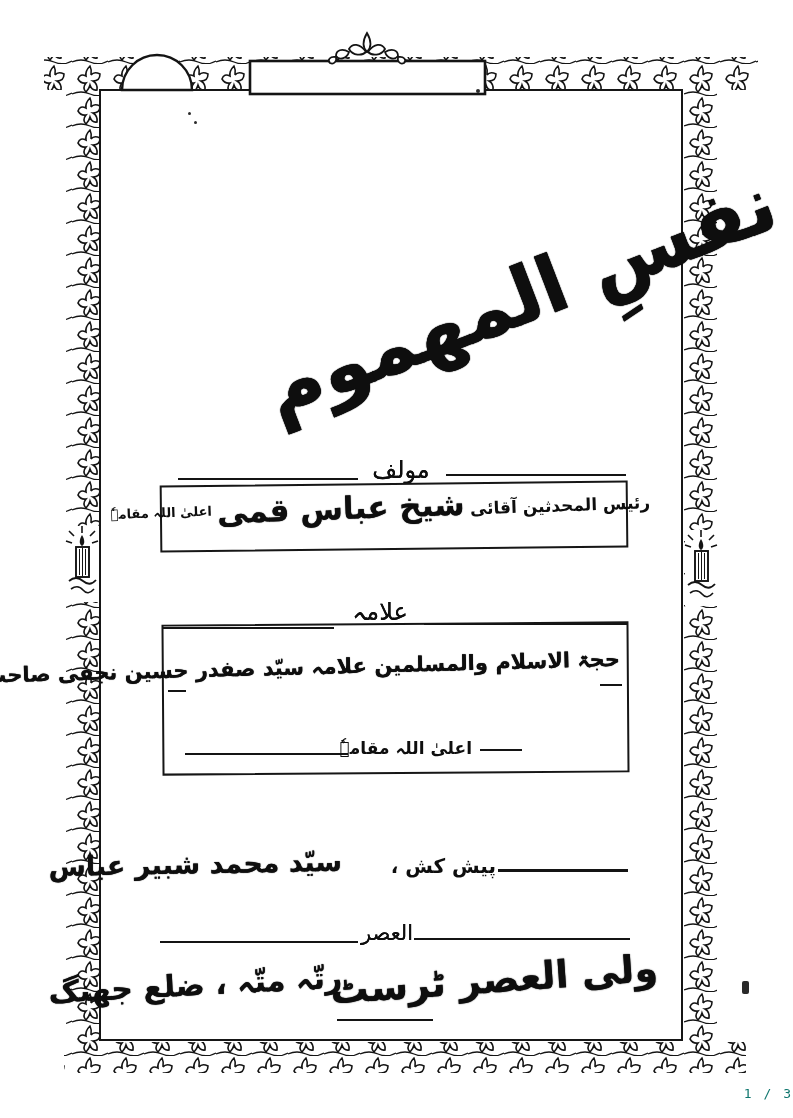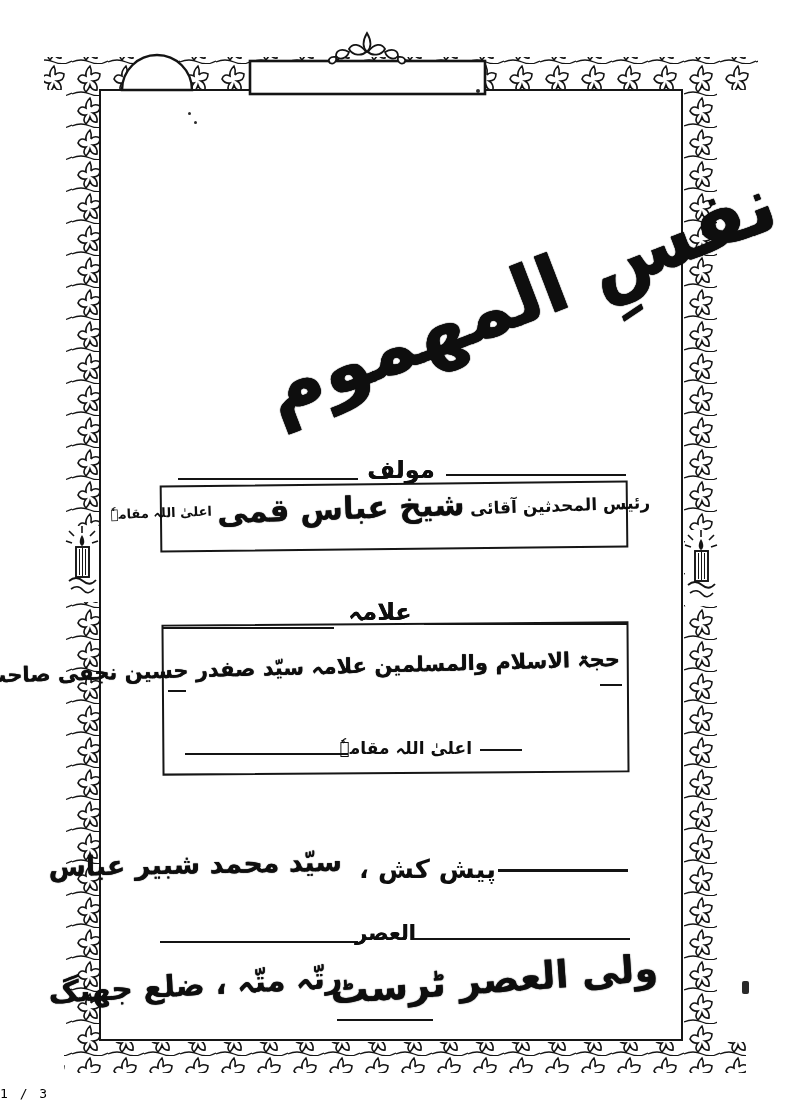--- a/index.html
+++ b/index.html
@@ -8,21 +8,21 @@
   .stage{position:absolute;left:0;top:0;width:793px;height:1118px;}
   svg.ornaments{position:absolute;left:0;top:0;}
   .rtl{direction:rtl;white-space:nowrap;}
   .hline{position:absolute;background:#141414;height:2px;}
   .ink-speck{position:absolute;background:#2a2a2a;border-radius:50%;}
 
   .title{position:absolute;left:318px;top:238px;width:470px;text-align:center;
          font-size:78px;font-weight:bold;letter-spacing:-2px;line-height:1.18;
          transform:rotate(-21deg);text-shadow:0 0 1px #000,0 0 1px #000;}
 
-  .sec-label{position:absolute;text-align:center;font-weight:bold;
+  .sec-label{position:absolute;text-align:center;font-weight:normal;
              text-shadow:0 0 .5px #000;}
   .author-label{left:358px;top:456px;width:86px;font-size:24px;}
   .translator-label{left:336px;top:598px;width:88px;font-size:24px;}
   .publisher-label{left:358px;top:921px;width:58px;font-size:21px;}
 
   .frame-box{position:absolute;border:2px solid #161616;background:transparent;}
   .author-box{left:160px;top:483px;width:464px;height:63px;transform:rotate(-.6deg);}
   .translator-box{left:162px;top:623px;width:463px;height:147px;transform:rotate(-.4deg);}
 
   .author-line{position:absolute;left:150px;top:488px;width:500px;text-align:center;
@@ -34,32 +34,32 @@
   .translator-line{position:absolute;left:168px;top:653px;width:452px;text-align:center;
                    font-size:21px;font-weight:bold;transform:rotate(-1.5deg);
                    text-shadow:0 0 .8px #000;letter-spacing:-.5px;}
   .translator-hon{position:absolute;left:352px;top:738px;width:120px;text-align:center;
                   font-size:17px;font-weight:bold;}
 
   .presenter-name{position:absolute;left:102px;top:848px;width:240px;text-align:center;
                   font-size:27px;font-weight:bold;transform:rotate(-1deg);
                   text-shadow:0 0 1px #000;}
   .presenter-label{position:absolute;left:404px;top:854px;width:92px;text-align:center;
-                   font-size:26px;font-weight:bold;}
+                   font-size:20px;font-weight:bold;}
 
   .publisher-name{position:absolute;left:428px;top:954px;width:230px;text-align:center;
                   font-size:38px;font-weight:bold;transform:rotate(-4deg);
                   text-shadow:0 0 1.2px #000;}
   .publisher-address{position:absolute;left:96px;top:966px;width:246px;text-align:center;
                      font-size:30px;font-weight:bold;transform:rotate(-3deg);
                      text-shadow:0 0 1px #000;}
 
-  .page-indicator{position:absolute;left:0;top:1086px;width:793px;text-align:left;
+  .page-indicator{position:absolute;left:0;top:1086px;width:793px;text-align:right;
                   font-family:"DejaVu Sans Mono",monospace;font-size:13px;
-                  color:#000000;letter-spacing:2px;}
+                  color:#0f766e;letter-spacing:2px;}
 </style>
 </head>
 <body>
 
 <div class="stage">
 
   <svg class="ornaments" width="793" height="1118" viewBox="0 0 793 1118">
     <defs>
       <pattern id="leafP" width="36" height="32" patternUnits="userSpaceOnUse">
         <rect width="36" height="32" fill="#ffffff"></rect>

